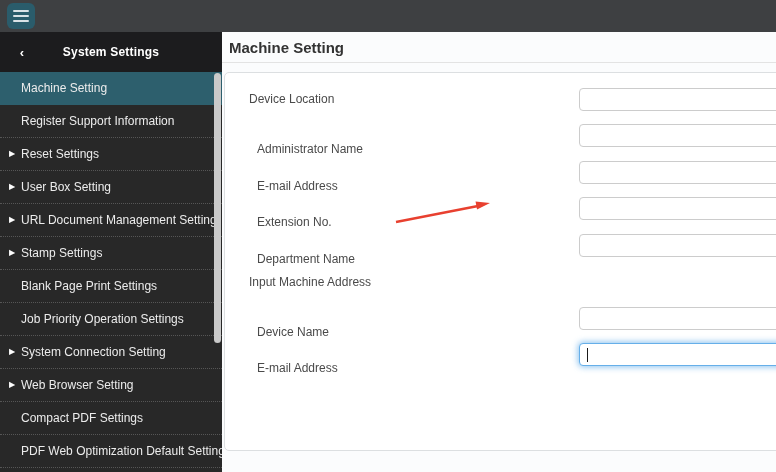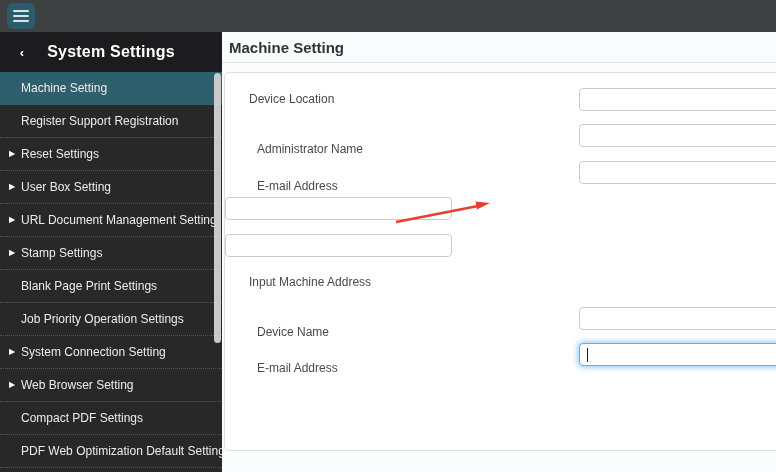--- a/index.html
+++ b/index.html
@@ -15,21 +15,21 @@
   .menu-btn .bar { height:2px; background:#d9e2e6; border-radius:1px; }
 
   
   .sidebar { position:absolute; left:0; top:32px; width:222px; height:440px;
              background:#282828; }
   .sb-header { position:relative; height:40px; background:#1c1c1e;
                display:flex; align-items:center; justify-content:center; }
   .back-btn { position:absolute; left:10px; top:0; width:24px; height:40px;
               color:#fff; font-size:13px; font-weight:bold; display:flex;
               align-items:center; justify-content:center; cursor:pointer; }
-  .sb-title { color:#fff; font-size:16px; font-weight:bold; letter-spacing:.2px; }
+  .sb-title { color:#fff; font-size:12px; font-weight:bold; letter-spacing:.2px; }
   .sb-list { position:relative; }
   .sb-item { position:relative; height:33px; line-height:32px; padding-left:21px;
              color:#ececec; font-size:12px; cursor:pointer;
              border-bottom:1px dotted #565656; white-space:nowrap; }
   .sb-item.selected { background:#2d5f6d; border-bottom-color:#2d5f6d; }
   .sb-item .tri { position:absolute; left:9px; top:0; font-size:8px; color:#fdfdfd; }
   .sb-thumb { position:absolute; right:1px; top:41px; width:7px; height:270px;
               background:#c9c9c9; border-radius:4px; cursor:pointer; }
 
   
@@ -70,21 +70,21 @@
     </div>
   </div>
 
   <div class="sidebar">
     <div class="sb-header">
       <span class="back-btn">‹</span>
       <span class="sb-title">System Settings</span>
     </div>
     <div class="sb-list">
         <div class="sb-item selected"><span>Machine Setting</span></div>
-        <div class="sb-item"><span>Register Support Registration</span></div>
+        <div class="sb-item"><span>Register Support Information</span></div>
         <div class="sb-item"><span class="tri">▶</span><span>Reset Settings</span></div>
         <div class="sb-item"><span class="tri">▶</span><span>User Box Setting</span></div>
         <div class="sb-item"><span class="tri">▶</span><span>URL Document Management Setting</span></div>
         <div class="sb-item"><span class="tri">▶</span><span>Stamp Settings</span></div>
         <div class="sb-item"><span>Blank Page Print Settings</span></div>
         <div class="sb-item"><span>Job Priority Operation Settings</span></div>
         <div class="sb-item"><span class="tri">▶</span><span>System Connection Setting</span></div>
         <div class="sb-item"><span class="tri">▶</span><span>Web Browser Setting</span></div>
         <div class="sb-item"><span>Compact PDF Settings</span></div>
         <div class="sb-item"><span>PDF Web Optimization Default Settings</span></div>
@@ -103,23 +103,25 @@
         </div>
         <div class="form-row">
           <span class="field-label indent-1">Administrator Name</span>
           <div class="input-wrap"><input type="text" class="text-input" style=""></div>
         </div>
         <div class="form-row">
           <span class="field-label indent-1">E-mail Address</span>
           <div class="input-wrap"><input type="text" class="text-input" style=""></div>
         </div>
         <div class="form-row">
+          <span class="field-label indent-1">Extension No.</span>
           <div class="input-wrap"><input type="text" class="text-input" style=""></div>
         </div>
         <div class="form-row">
+          <span class="field-label indent-1">Department Name</span>
           <div class="input-wrap"><input type="text" class="text-input" style=""></div>
         </div>
         <div class="section-row">
           <span class="section-label indent-0">Input Machine Address</span>
         </div>
         <div class="form-row">
           <span class="field-label indent-1">Device Name</span>
           <div class="input-wrap"><input type="text" class="text-input" style=""></div>
         </div>
         <div class="form-row">

